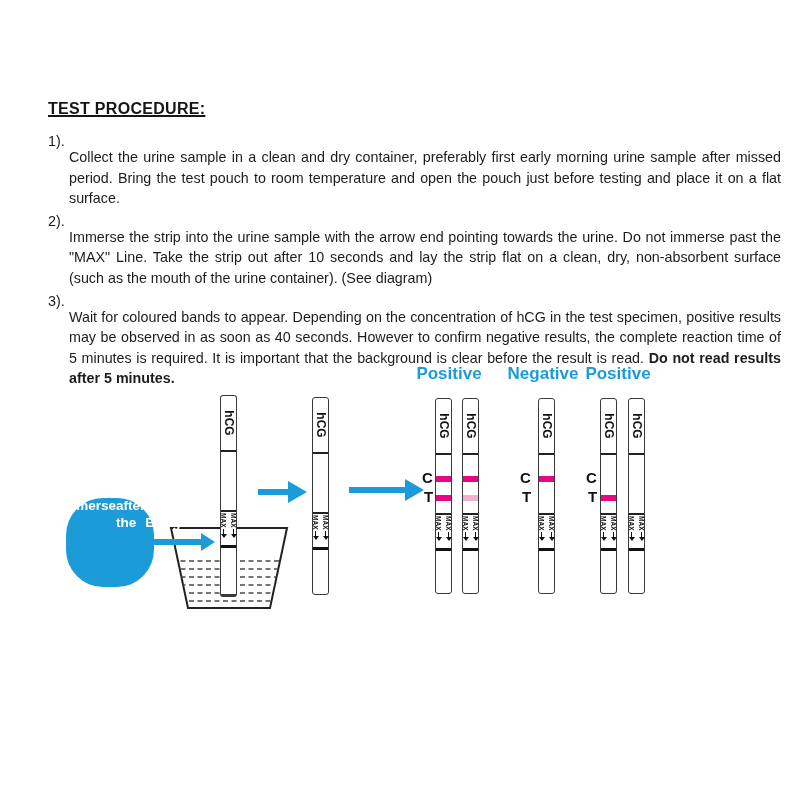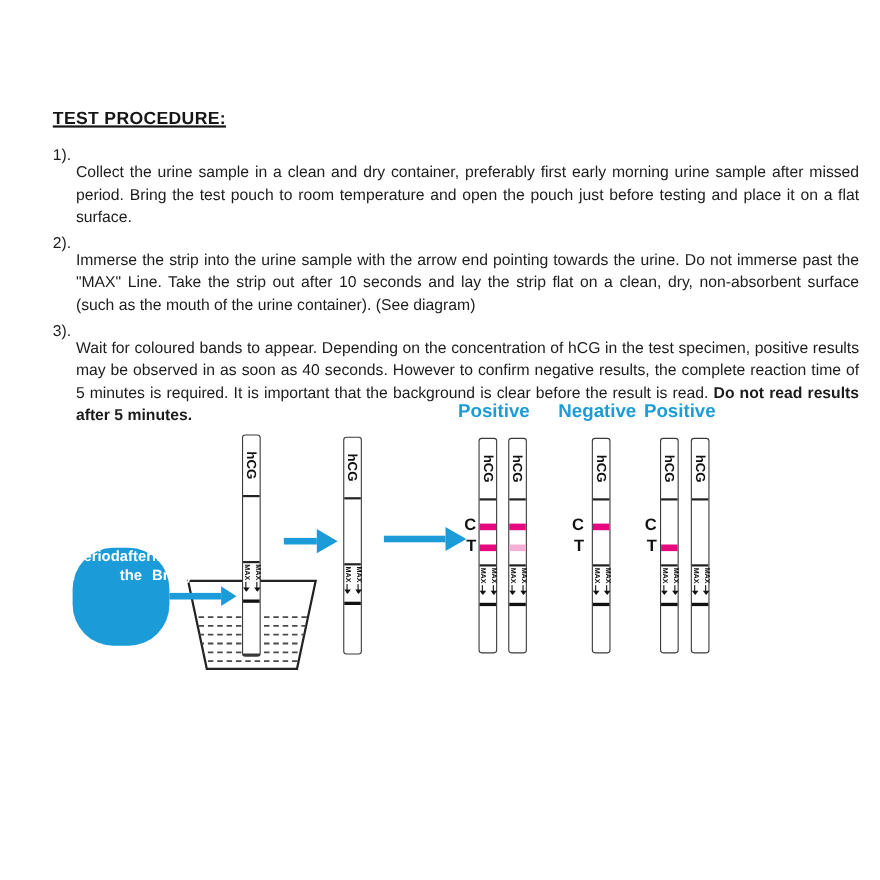--- a/index.html
+++ b/index.html
@@ -64,21 +64,21 @@
   </div>
 
   <div>
 
     <div class="rlabel" style="left:413px;width:72px;">Positive</div>
     <div class="rlabel" style="left:507px;width:72px;">Negative</div>
     <div class="rlabel" style="left:584px;width:68px;">Positive</div>
 
     <div class="bubble">
       <span>Do not</span>
-      <span>period</span>
+      <span>immerse</span>
       <span>after the</span>
       <span>MAX Bring</span>
     </div>
 
     <svg class="cup" width="126" height="88" viewBox="0 0 126 88">
       <defs>
           <clipPath id="cupclip">
             <polygon points="5,4 121,4 104,84 22,84"></polygon>
           </clipPath>
         </defs>

